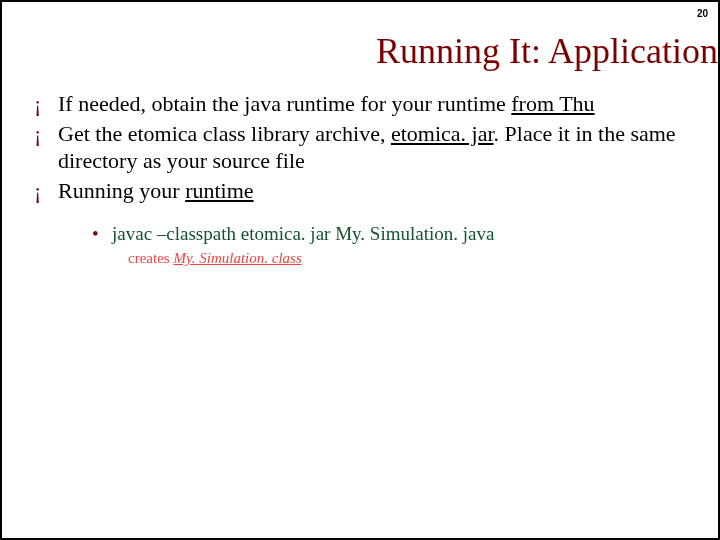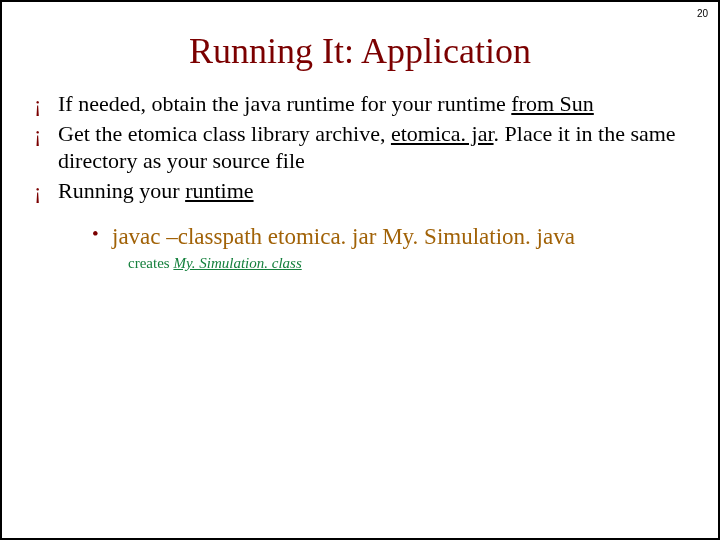--- a/index.html
+++ b/index.html
@@ -8,25 +8,25 @@
     width: 720px; height: 540px;
     border: 2px solid #000;
     position: relative;
     padding: 0;
   }
   .page-num {
     position: absolute;
     top: 6px; right: 10px;
     font-size: 10px;
     font-family: Arial, sans-serif;
-    font-weight: normal;
+    font-weight: bold;
     color: #000;
   }
   .title {
-    text-align: center;
+    text-align: right;
     color: #7b0000;
     font-size: 36px;
     margin-top: 28px;
     margin-bottom: 18px;
     font-weight: normal;
   }
   .content {
     padding: 0 28px 0 28px;
   }
   ul.top { list-style: none; }
@@ -42,54 +42,54 @@
     content: "¡";
     position: absolute;
     left: 4px; top: 0;
     color: #7b0000;
     font-size: 22px;
   }
   ul.sub { list-style: none; margin-top: 2px; margin-bottom: 2px; }
   ul.sub > li {
     position: relative;
     padding-left: 54px;
-    font-size: 23px;
+    font-size: 19px;
     line-height: 1.35;
-    color: #a16207;
+    color: #14532d;
     margin-top: 17px;
   }
   ul.sub > li::before {
     content: "•";
     position: absolute;
     left: 34px; top: 0;
     color: #7b0000;
     font-size: 19px;
   }
   .note {
     padding-left: 70px;
     font-size: 15px;
-    color: #15803d;
+    color: #ef4444;
     margin-top: 2px;
     margin-bottom: 6px;
   }
   .note .u { text-decoration: underline; font-style: italic; }
   .ulink { text-decoration: underline; }
 </style>
 </head>
 <body>
 
 <div class="slide">
   <div class="page-num">20</div>
   <h1 class="title">Running It: Application</h1>
 
   <div class="content">
     <ul class="top">
 
       <li>
-        <span>If needed, obtain the java runtime for your runtime </span><span class="ulink">from Sun</span>
+        <span>If needed, obtain the java runtime for your runtime </span><span class="ulink">from Thu</span>
       </li>
 
       <li>
         <span>Get the etomica class library archive, </span><span class="ulink">etomica. jar</span><span>.  Place it in the same directory as your source file</span>
       </li>
 
       <li>
         <span>Running your </span><span class="ulink">runtime</span>
         <ul class="sub">
           <li>

